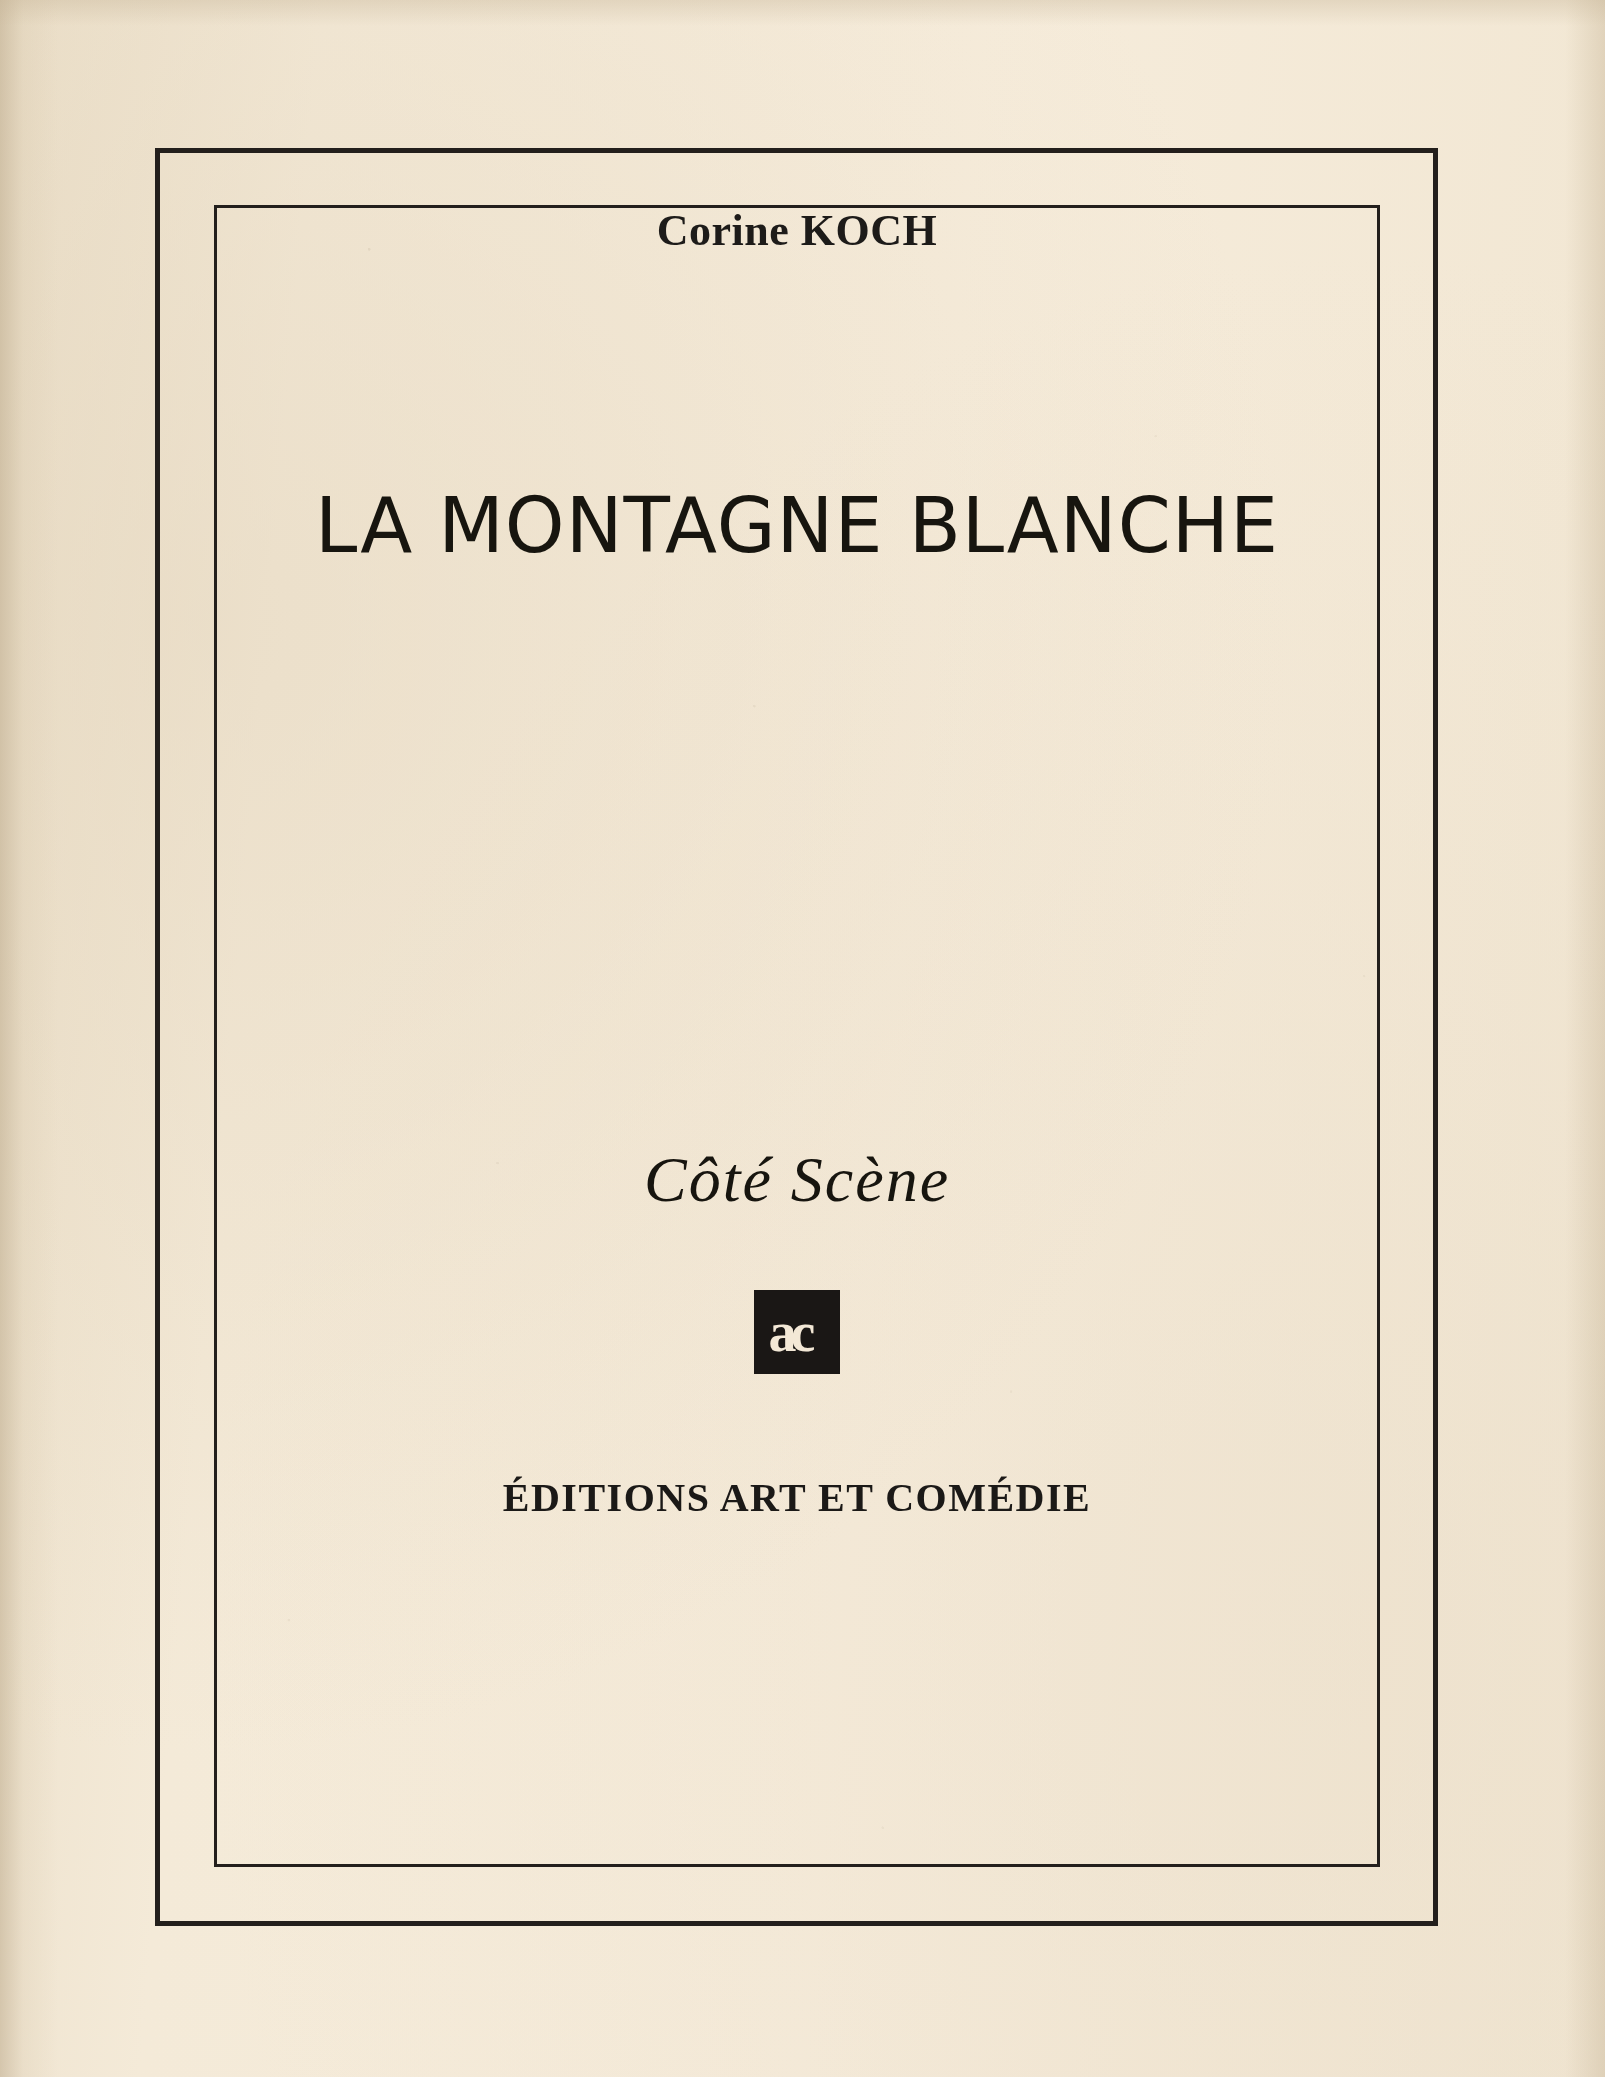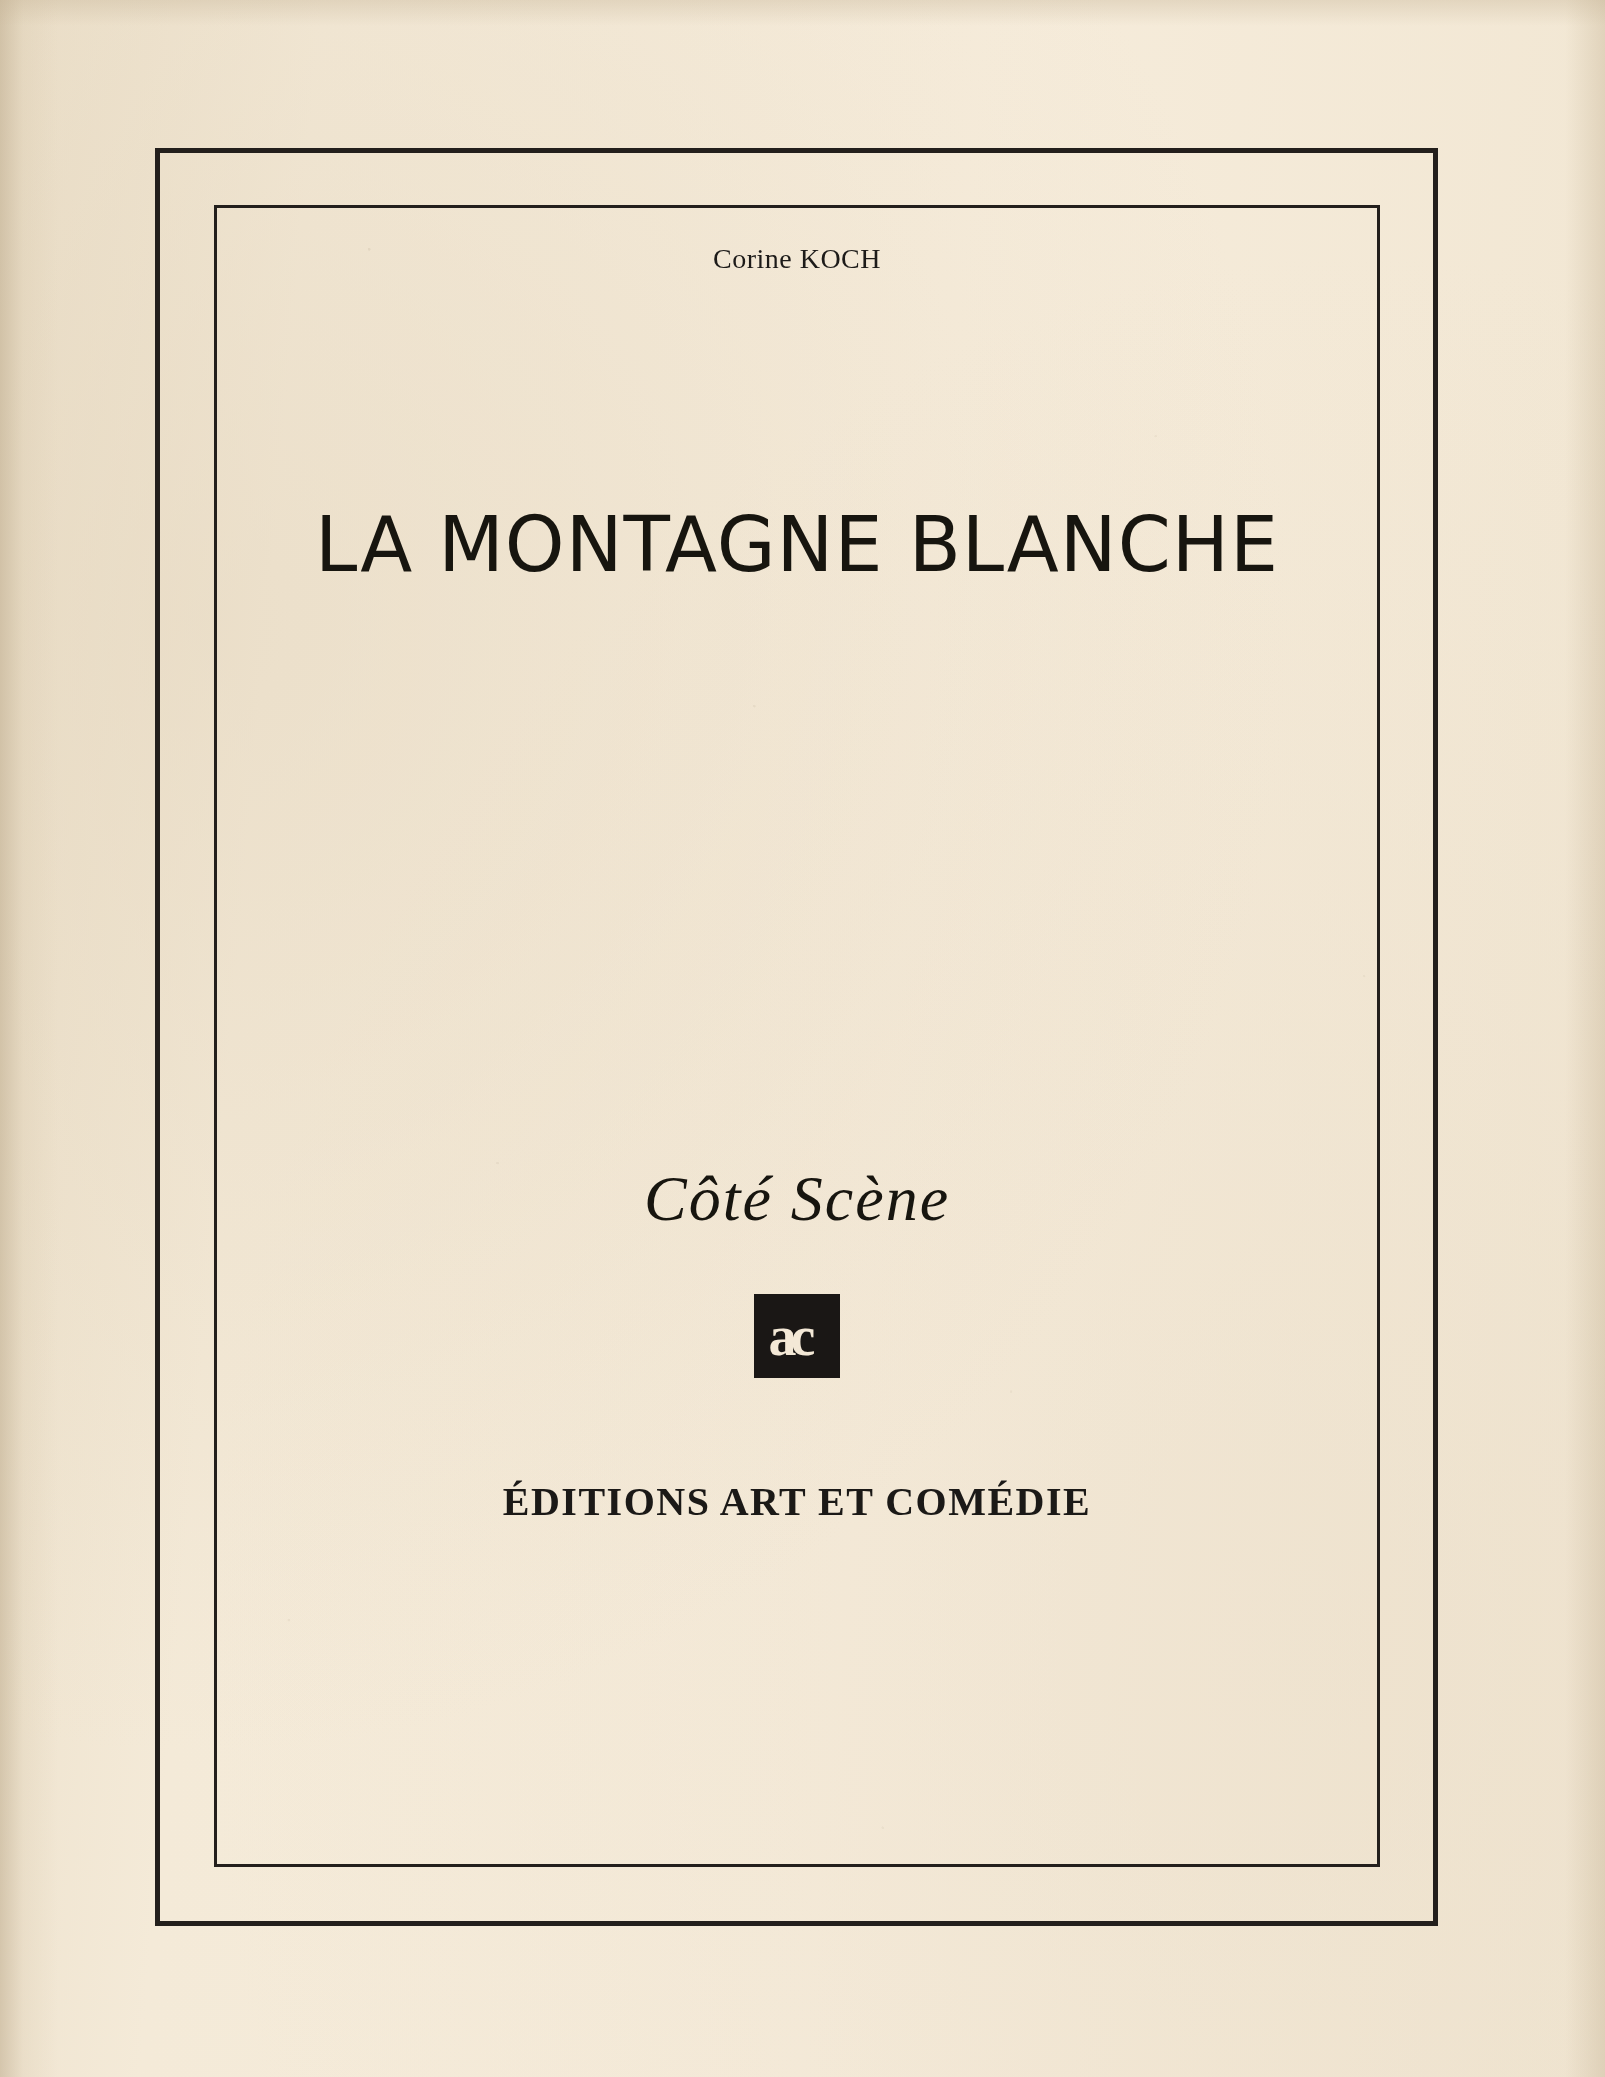--- a/index.html
+++ b/index.html
@@ -99,27 +99,27 @@
     top: 205px;
     width: 1166px;
     height: 1662px;
     box-sizing: border-box;
     display: flex;
     flex-direction: column;
     align-items: center;
   }
 
   .author {
-    margin-top: 38px;
     font-family: "Liberation Serif", serif;
-    font-size: 28px;
+    font-size: 44px;
     letter-spacing: 0.5px;
     color: #1d1b19;
     text-align: center;
     white-space: nowrap;
+    font-weight: bold;
   }
 
   .title {
     margin-top: 225px;
     font-family: "DejaVu Sans", sans-serif;
     font-weight: 400;
     font-size: 76px;
     letter-spacing: 1px;
     color: #17150f;
     text-align: center;
@@ -130,21 +130,21 @@
     margin-top: 573px;
     font-family: "Liberation Serif", serif;
     font-style: italic;
     font-size: 64px;
     letter-spacing: 2px;
     color: #17150f;
     white-space: nowrap;
   }
 
   .logo {
-    margin-top: 58px;
+    margin-top: 73px;
     width: 86px;
     height: 84px;
     background: #1a1715;
     color: #f3e8d6;
     display: flex;
     align-items: center;
     justify-content: center;
     font-family: "Liberation Serif", serif;
     font-size: 56px;
     font-weight: 700;

